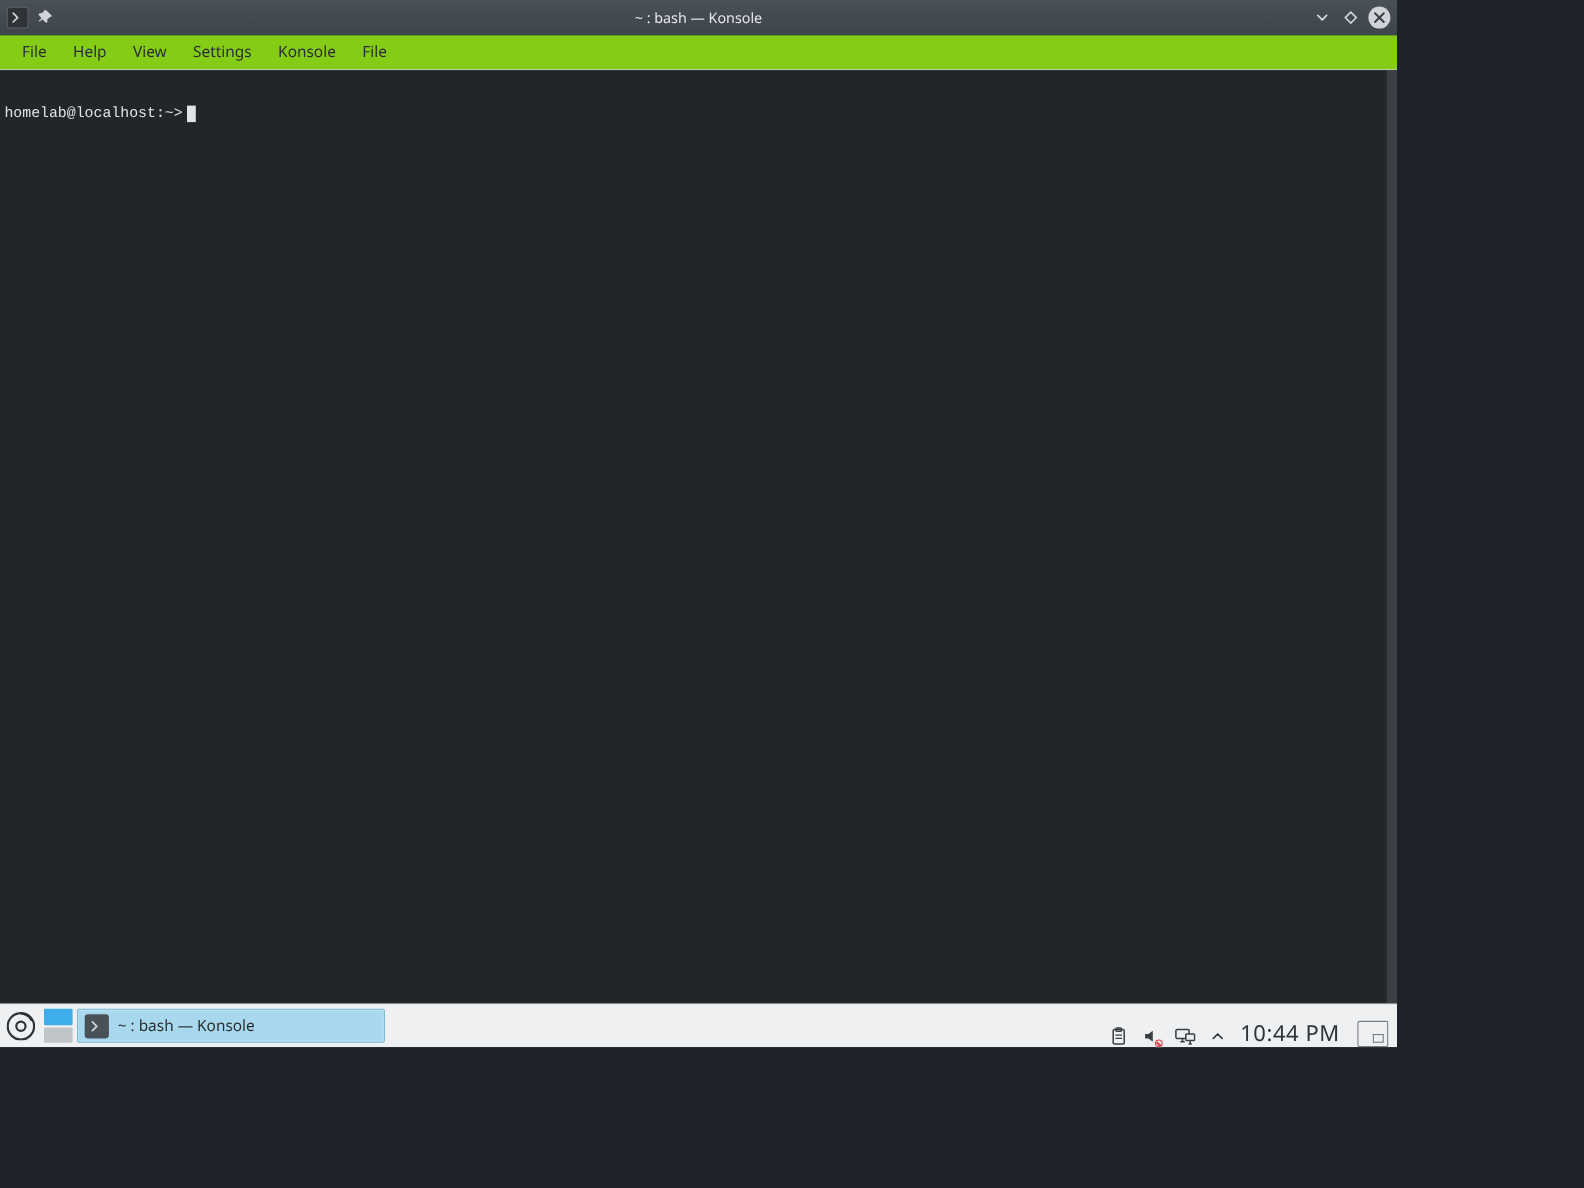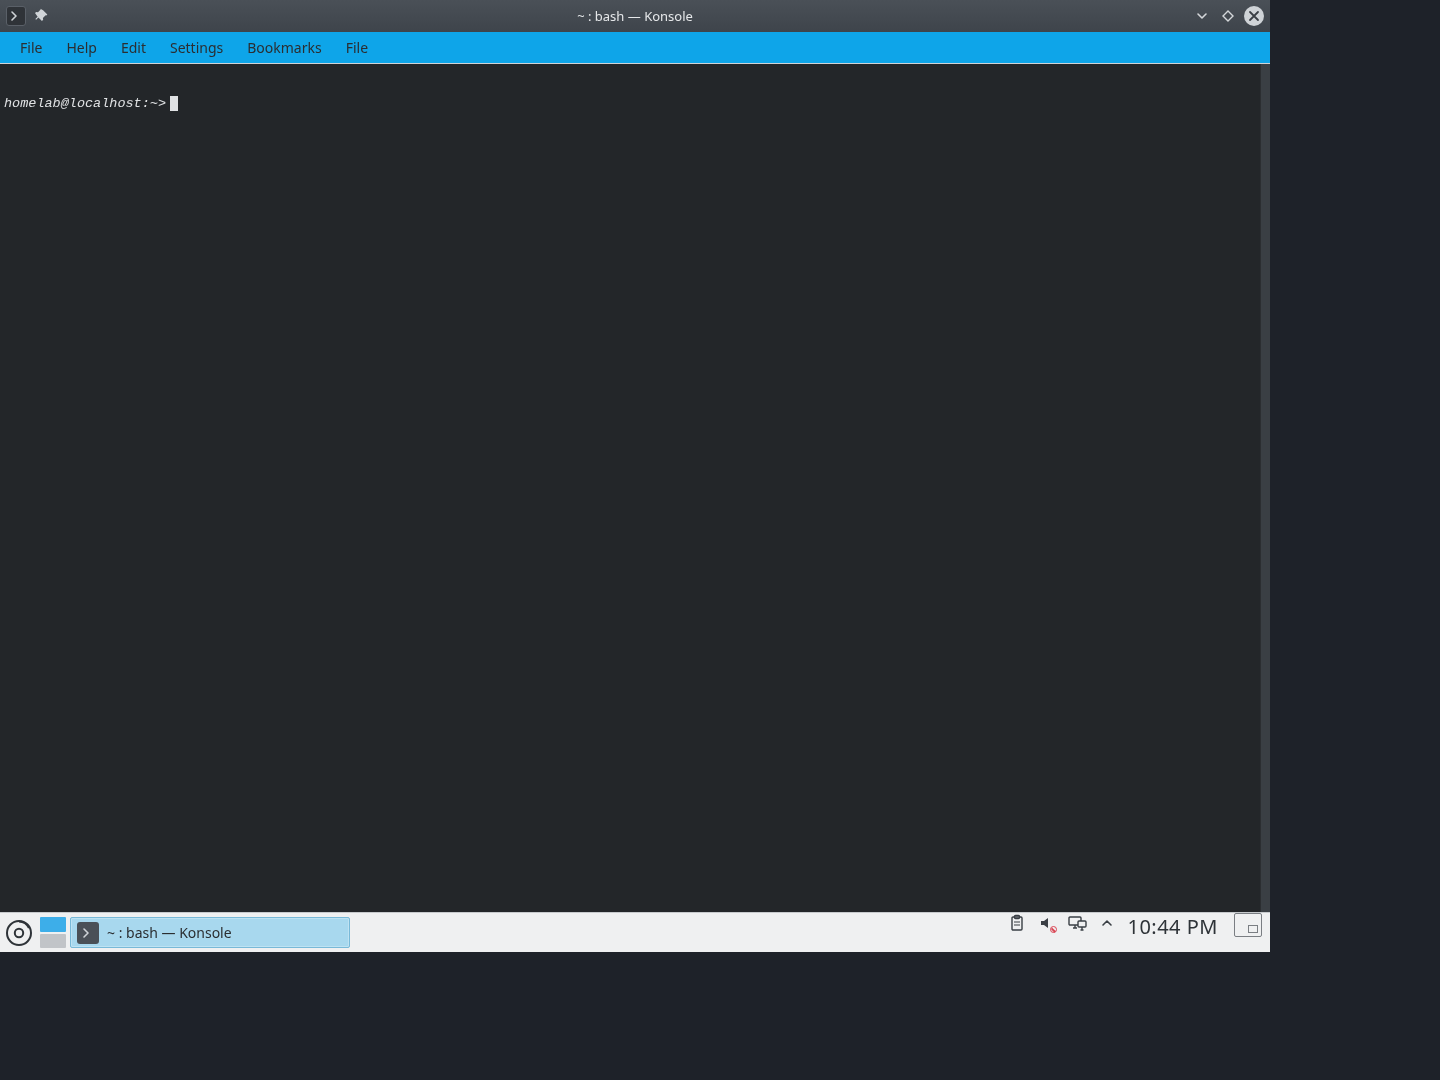--- a/index.html
+++ b/index.html
@@ -31,38 +31,38 @@
   .win-btn {
     width: 20px; height: 20px; border-radius: 50%;
     display: flex; align-items: center; justify-content: center;
     color: #d4d7da;
   }
   .win-btn.close { background: #cfd3d7; color: #3a3f45; }
   .win-btn svg { display:block; }
 
   
   .menubar {
-    height: 32px; background: #0ea5e9;
+    height: 32px; background: #84cc16;
     display: flex; align-items: center;
     padding: 0 8px; gap: 0;
     color: #2b2e31; font-size: 14px;
     border-bottom: 1px solid #d0d3d6;
   }
   .menu-item { padding: 4px 12px; }
 
   
   .terminal-wrap { flex: 1; position: relative; background: #232629; }
   .terminal {
     position: absolute; inset: 0 10px 0 0;
     background: #232629;
     color: #e0e2e4;
     font-family: "Liberation Mono","DejaVu Sans Mono",monospace;
     font-size: 13.5px;
     padding: 2px 4px;
-    white-space: pre; overflow: hidden; font-style: italic;
+    white-space: pre; overflow: hidden;
   }
   .prompt-line { display: flex; align-items: center; }
   .cursor {
     display: inline-block; width: 8px; height: 15px;
     background: #e0e2e4; margin-left: 4px;
   }
   .term-scrollbar {
     position: absolute; top: 0; right: 0; bottom: 0; width: 10px;
     background: #3a3f44; border-left: 1px solid #2b2e31;
   }
@@ -90,21 +90,21 @@
     display:flex; align-items:center; gap:8px;
     min-width: 280px; border-radius: 2px;
     box-shadow: inset 0 0 0 1px rgba(255,255,255,.25);
   }
   .task-entry .mini-icon {
     width:22px; height:22px; border-radius:3px;
     background:#4a5057; display:flex; align-items:center; justify-content:center;
   }
 
   .tray {
-    margin-left: auto; display:flex; align-items:flex-start; gap:10px;
+    margin-left: auto; display:flex; align-items:flex-end; gap:10px;
     padding: 0 8px; color:#3a3f45;
   }
   .tray svg { display:block; }
   .clock { font-size: 20px; letter-spacing: .5px; color:#2e3338; }
   .desktop-peek {
     width: 28px; height: 24px; margin-left: 6px;
     border: 1.5px solid #7a7e83; border-radius:2px;
     position: relative;
   }
   .desktop-peek::after {
@@ -160,23 +160,23 @@
       <svg width="12" height="12" viewBox="0 0 12 12">
           <path d="M2 2 L10 10 M10 2 L2 10" stroke="#3a3f45" stroke-width="1.8" stroke-linecap="round"></path>
         </svg>
     </span>
   </div>
 </div>
 
 <div class="menubar">
   <div class="menu-item">File</div>
   <div class="menu-item">Help</div>
-  <div class="menu-item">Edit</div>
+  <div class="menu-item">View</div>
   <div class="menu-item">Settings</div>
-  <div class="menu-item">Bookmarks</div>
+  <div class="menu-item">Konsole</div>
   <div class="menu-item">File</div>
 </div>
 
 <div class="terminal-wrap">
   <div class="terminal">
     <div class="prompt-line">
       <span>homelab@localhost:~&gt;</span>
       <span class="cursor"></span>
     </div>
   </div>

